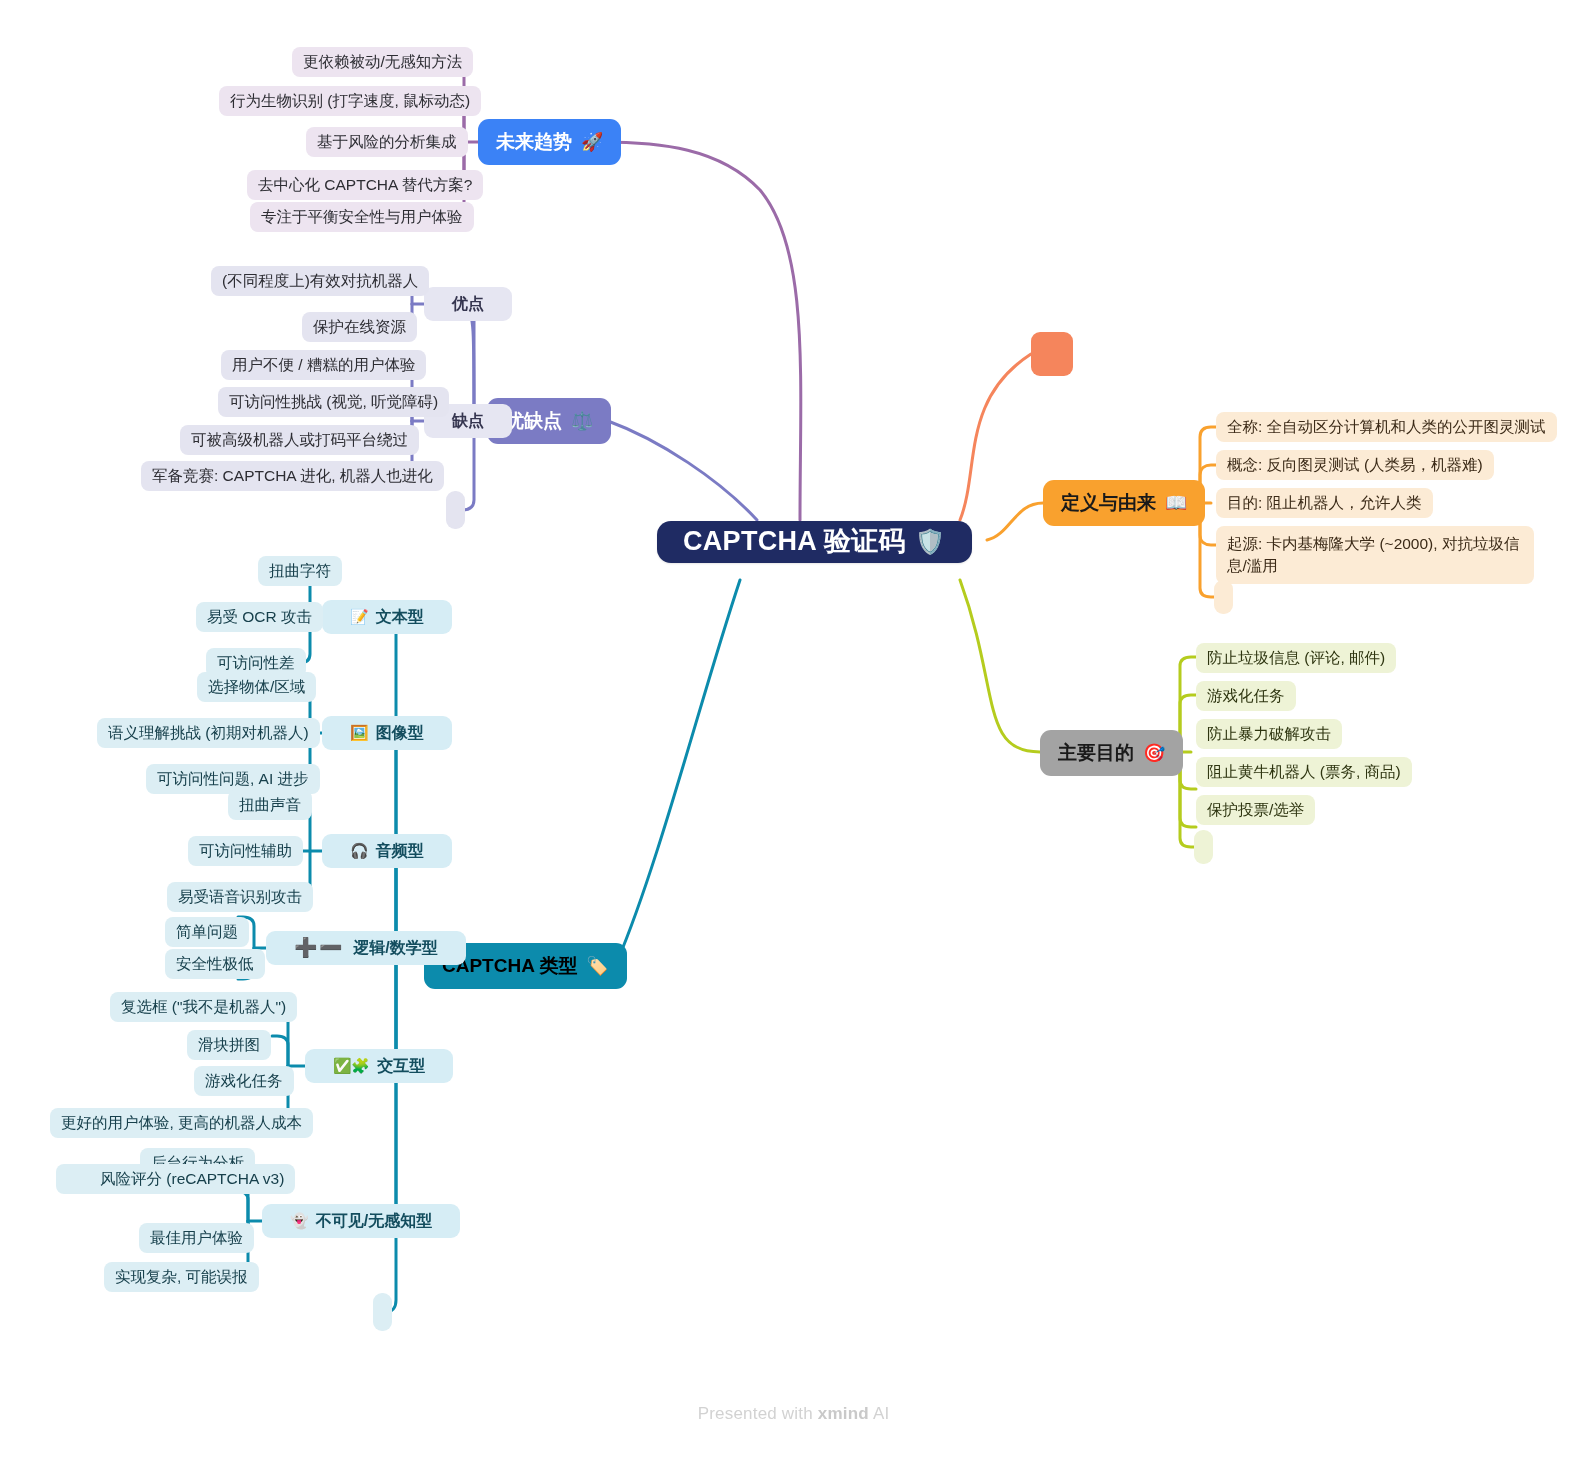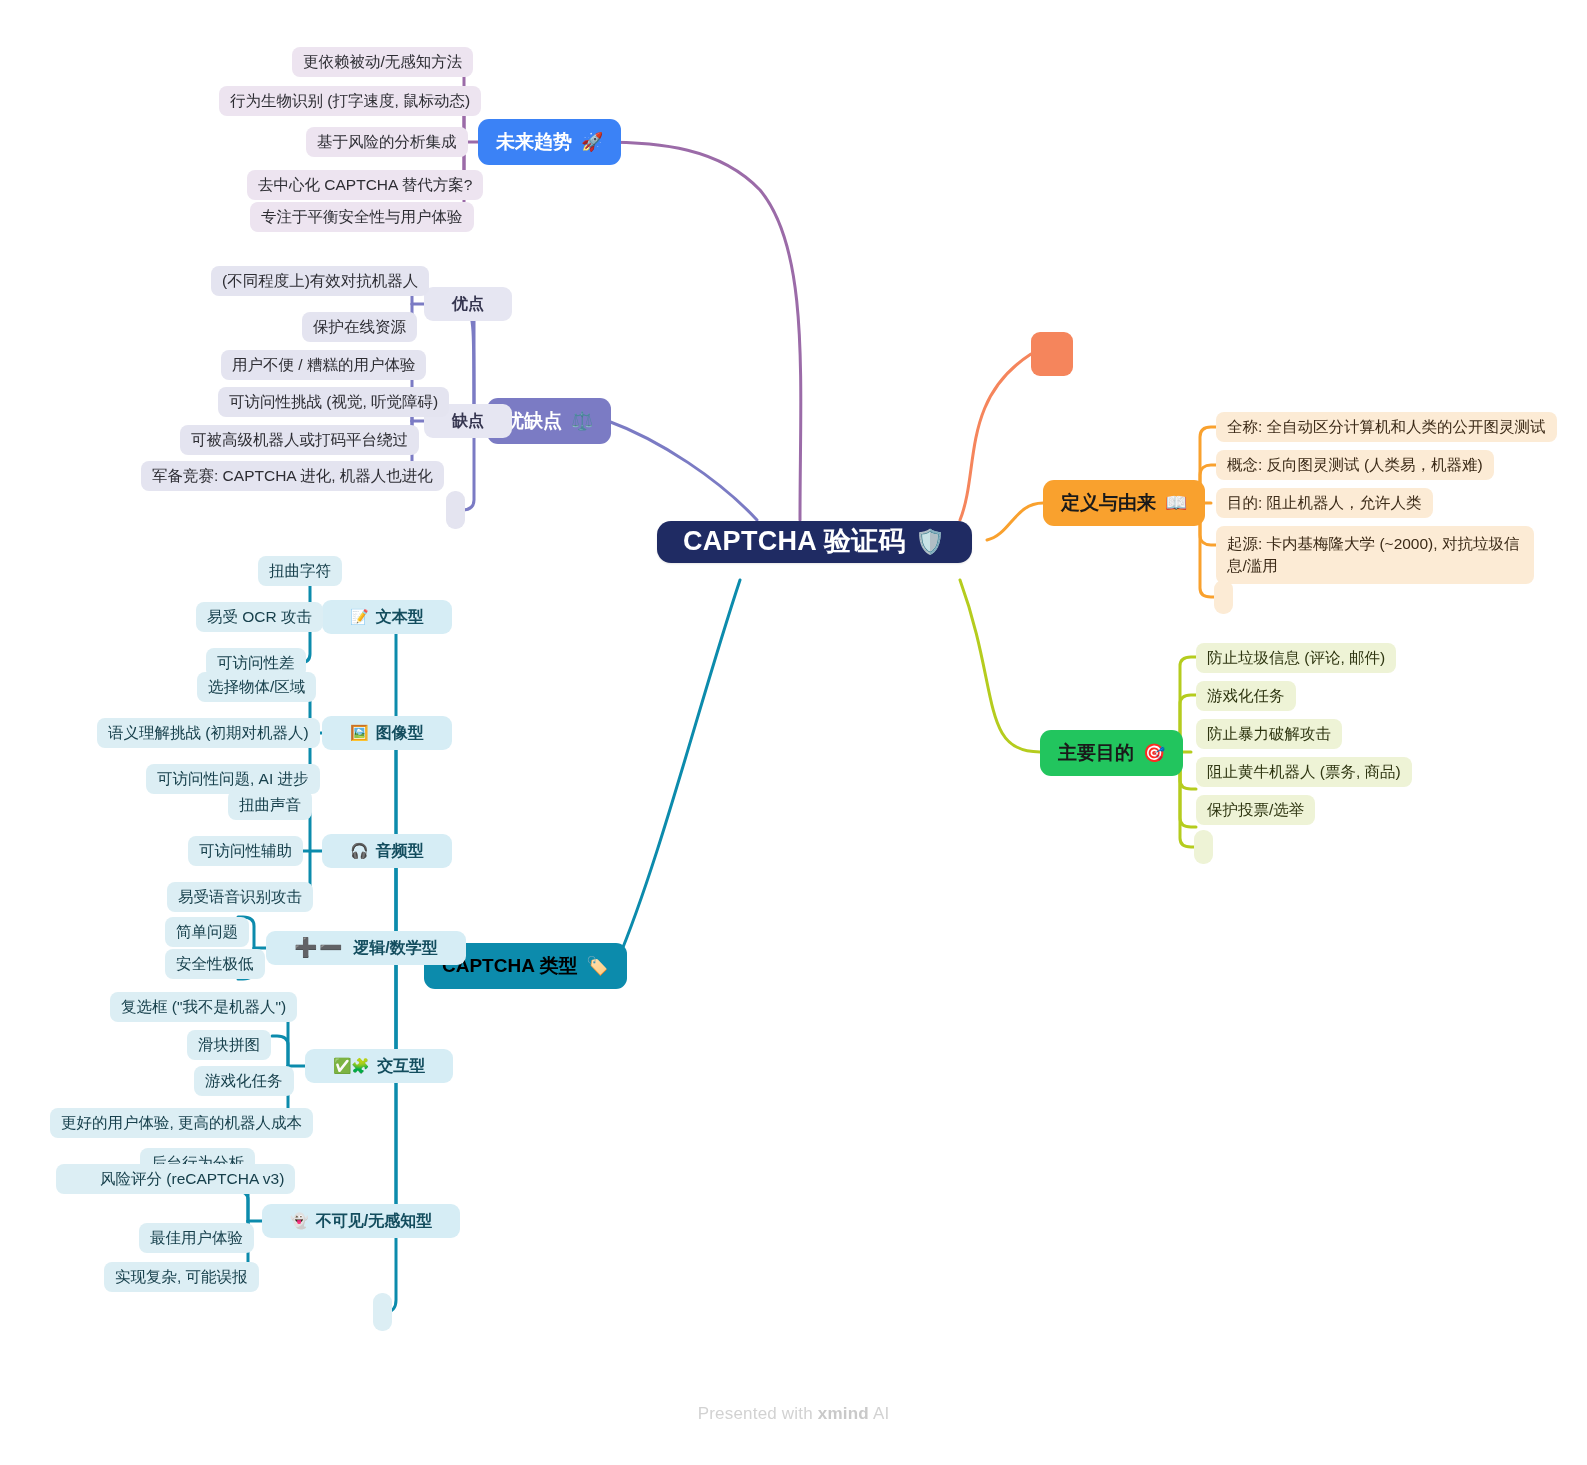--- a/index.html
+++ b/index.html
@@ -47,21 +47,21 @@
     font-size:19px;
     font-weight:700;
     height:46px;
     padding:0 18px;
   }
   .branch .emoji{font-size:18px;margin-left:9px;}
   .b-trend{background:#3b82f6;color:#ffffff;}
   .b-pros{background:#7B7BC4;color:#ffffff;}
   .b-types{background:#0C8BAC;color:#000000;}
   .b-def{background:#F9A12E;color:#1a1a1a;}
-  .b-purpose{background:#22c55e;color:#1a1a1a;}
+  .b-purpose{background:#a3a3a3;color:#1a1a1a;}
   .b-blank{background:#F5855C;border-radius:9px;width:42px;height:44px;}
 
   
   .sub{
     border-radius:9px;
     font-size:16px;
     font-weight:600;
     height:34px;
     padding:0 28px;
   }

